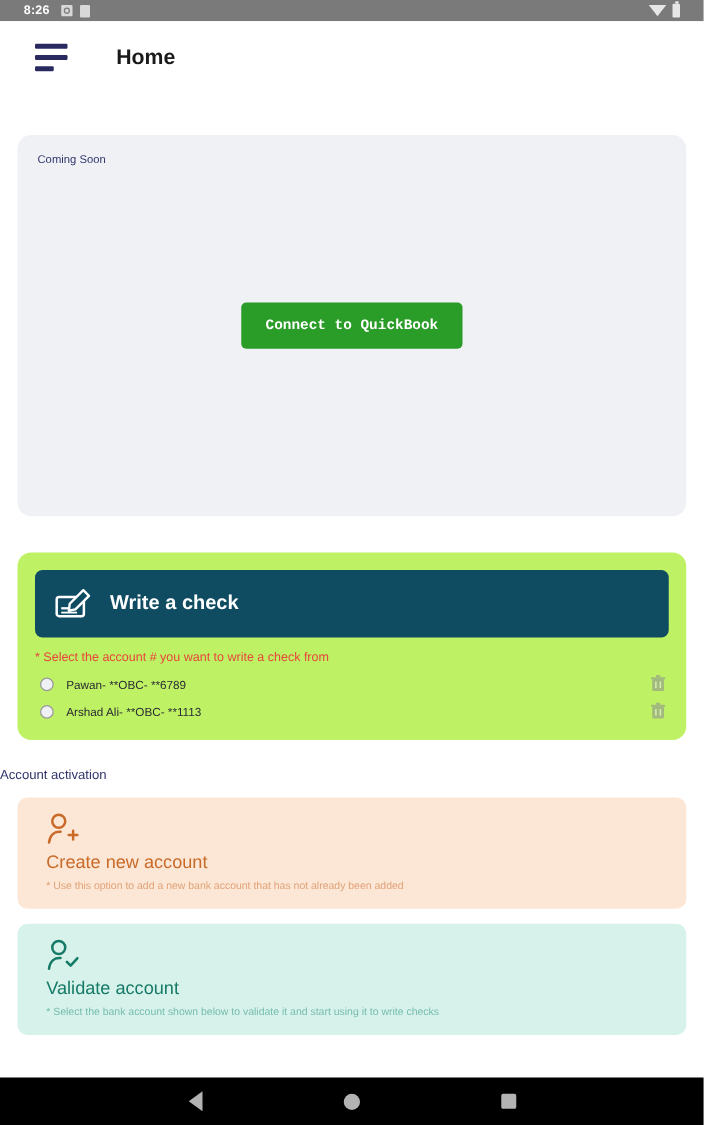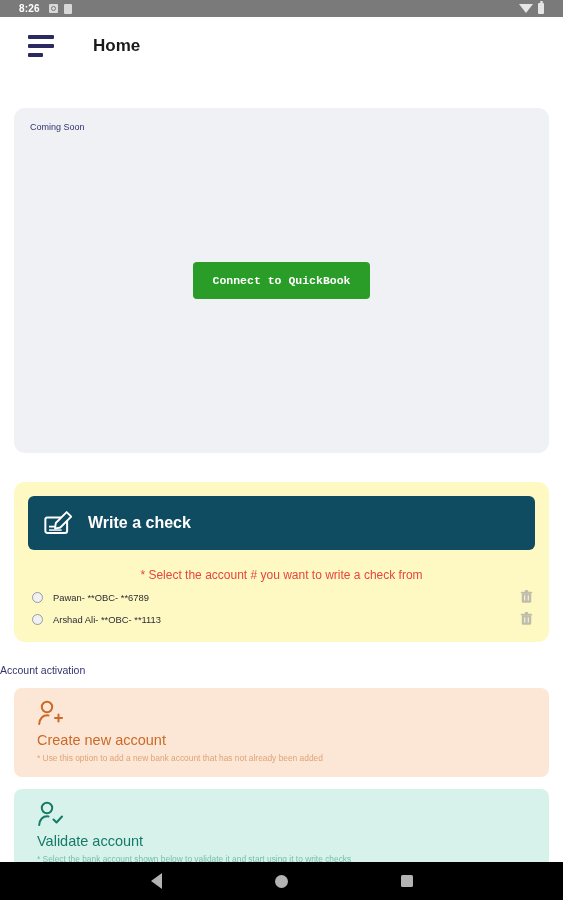--- a/index.html
+++ b/index.html
@@ -35,43 +35,43 @@
   .hamburger span { height:4px; background:#2a2a60; border-radius:1px; display:block; }
   .hamburger span:nth-child(1){ width:26px; }
   .hamburger span:nth-child(2){ width:26px; }
   .hamburger span:nth-child(3){ width:15px; }
   .appbar-title { margin-left:39px; font-size:17px; font-weight:bold; color:#1a1a1a; }
 
   
   .content { padding:0 0 0 0; }
 
   .card-soon {
-    margin:34px 14px 0 14px; height:345px; background:#eff1f5;
+    margin:34px 14px 0 14px; height:305px; background:#eff1f5;
     border-radius:11px; position:relative;
   }
   .soon-label { position:absolute; top:14px; left:16px; font-size:9px; color:#32356b; }
   .soon-center { position:absolute; inset:0; display:flex; align-items:center; justify-content:center; }
   .qb-btn {
     background:#2a9c28; color:#ffffff; border:none; border-radius:4px;
     padding:12px 19px; font-size:11.5px; font-weight:bold;
     font-family:Liberation Mono, monospace; cursor:pointer;
   }
 
   .card-check {
-    margin:29px 14px 0 14px; background:#fef9c3; border-radius:11px;
+    margin:29px 14px 0 14px; background:#bef264; border-radius:11px;
     padding:14px 14px 16px 14px;
   }
   .check-banner {
     background:#0f4c62; border-radius:6px; height:54px;
     display:flex; align-items:center; padding:0 16px; gap:15px; cursor:pointer;
   }
   .check-icon { width:29px; height:26px; flex:none; }
   .check-banner-text { color:#ffffff; font-size:16px; font-weight:bold; }
 
-  .req-note { margin-top:18px; font-size:12px; color:#e8453c;text-align:center; }
+  .req-note { margin-top:11px; font-size:10px; color:#e8453c; }
 
   .acct-row {
     display:flex; align-items:center; margin-top:8px; padding-right:2px;
   }
   .radio {
     width:11px; height:11px; border:1.4px solid #9a9a9a; border-radius:50%;
     flex:none; margin-left:4px; cursor:pointer; background:#eff1f5;
   }
   .acct-label { margin-left:10px; font-size:9.4px; color:#2b2b33; flex:1; }
   .trash {

